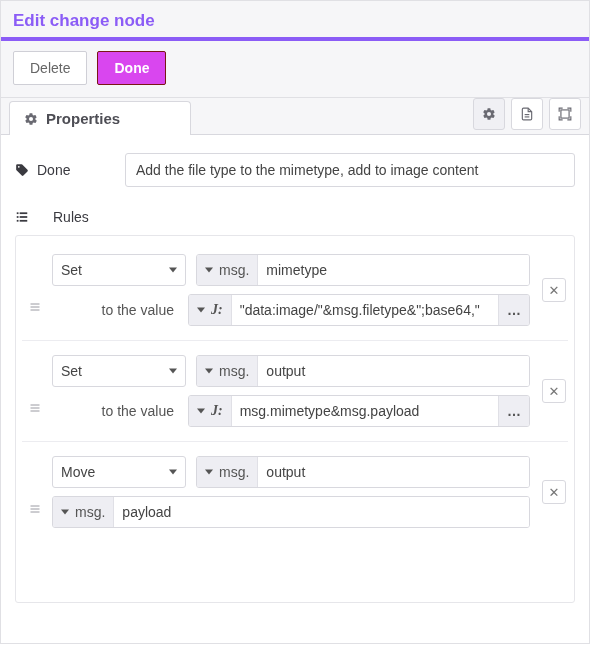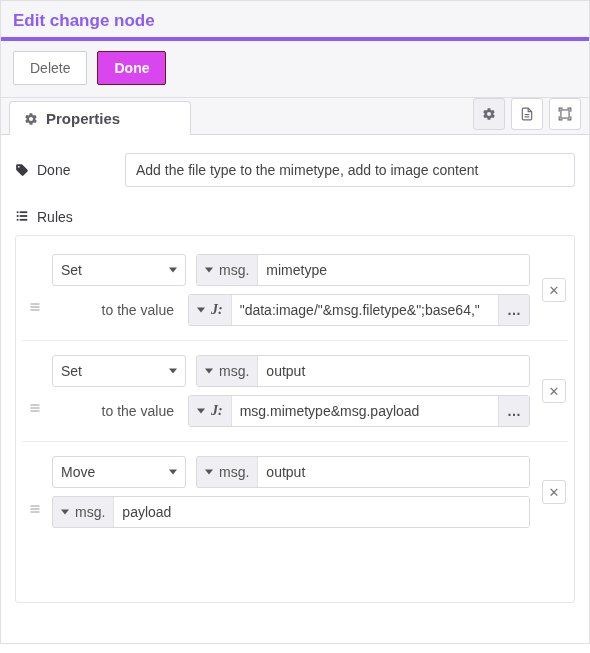--- a/index.html
+++ b/index.html
@@ -107,21 +107,21 @@
   .text-input {
     flex: 1;
     border: 1px solid #d8d8de;
     border-radius: 3px;
     padding: 8px 10px;
     font-size: 14px;
     color: #444;
     background: #fff;
   }
   .section-label {
-    display: flex; align-items: flex-start; gap: 8px;
+    display: flex; align-items: center; gap: 24px;
     color: #3a3a40;
     margin-bottom: 10px;
   }
 
   .rules {
     border: 1px solid #e6e6ea;
     border-radius: 3px;
     padding: 4px 6px 60px 6px;
     min-height: 360px;
   }

